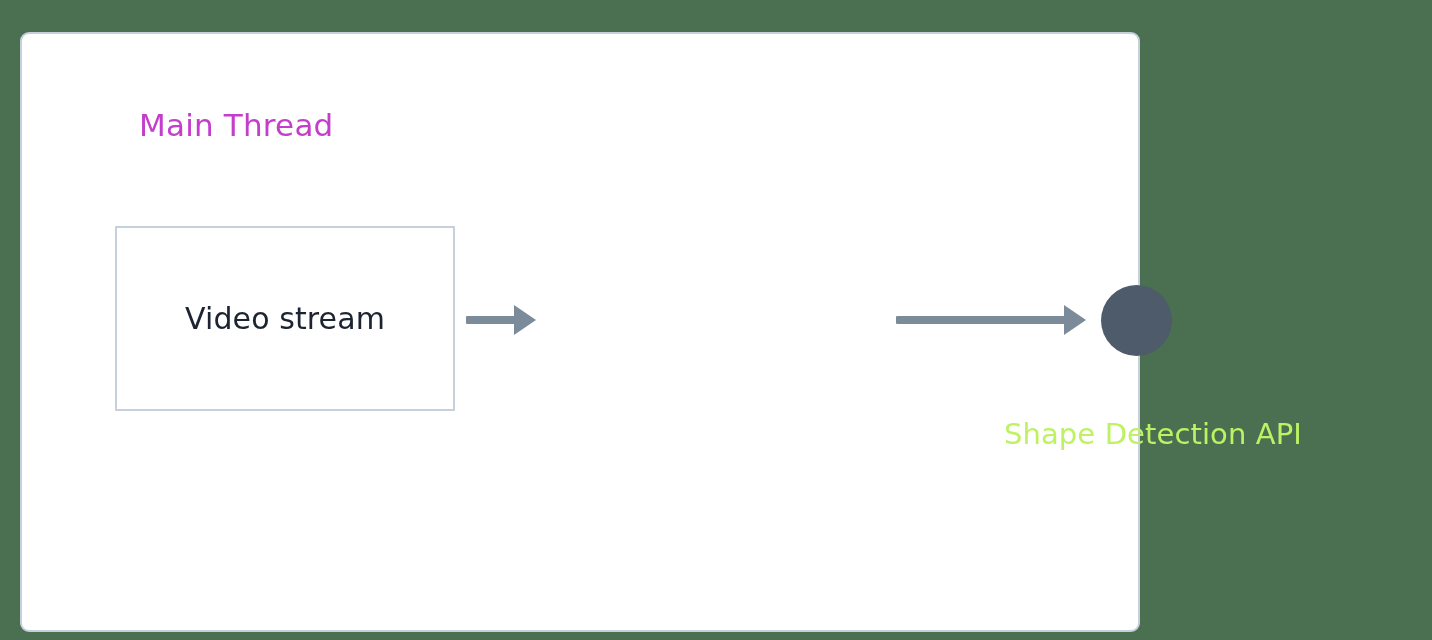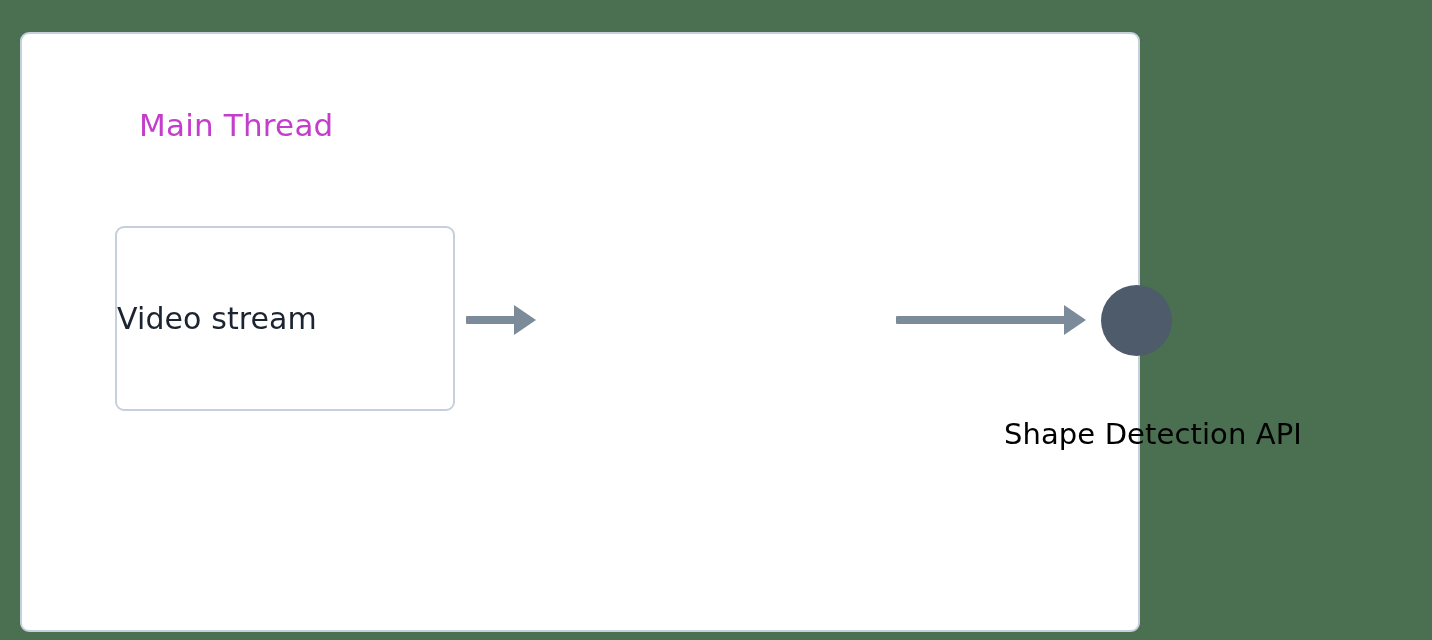--- a/index.html
+++ b/index.html
@@ -48,23 +48,24 @@
     white-space: nowrap;
     font-weight: 400;
   }
 
   
   .node-box {
     position: absolute;
     box-sizing: border-box;
     background: #ffffff;
     border: 2px solid #c5d0dc;
-    border-radius: 9px;
+    border-radius: 1px;
     display: flex;
     align-items: center;
+    justify-content: center;
   }
   .node-box .node-label {
     font-size: 30px;
     line-height: 36px;
     color: #1b2430;
     white-space: nowrap;
     letter-spacing: 0.1px;
   }
 
   #box-video-stream {
@@ -129,21 +130,21 @@
     background: #4d5b6a;
   }
 
   
   #api-caption {
     position: absolute;
     left: 1004px;
     top: 415px;
     font-size: 29px;
     line-height: 38px;
-    color: #000000;
+    color: #bef264;
     white-space: nowrap;
     letter-spacing: 0.1px;
   }
 </style>
 </head>
 <body>
 
 <div id="canvas">
 
   <div id="thread-frame">

